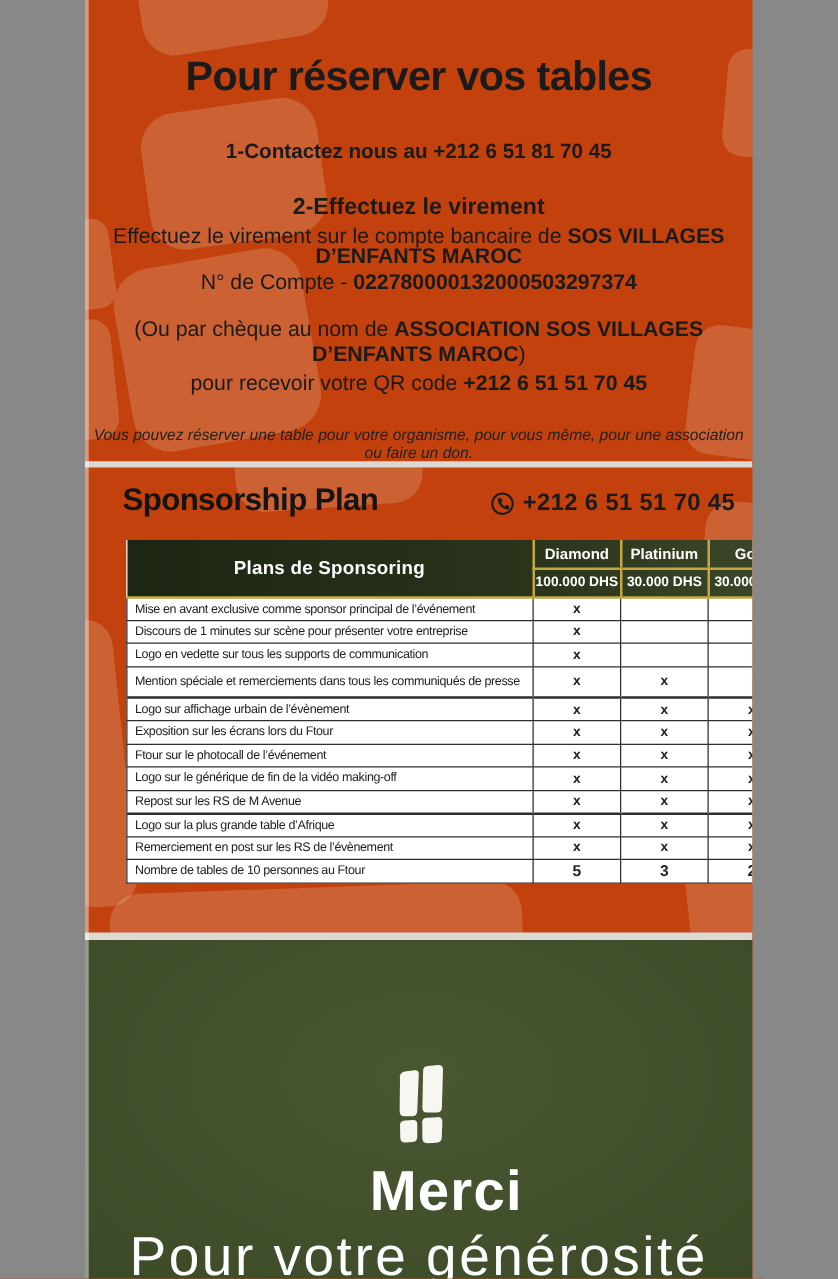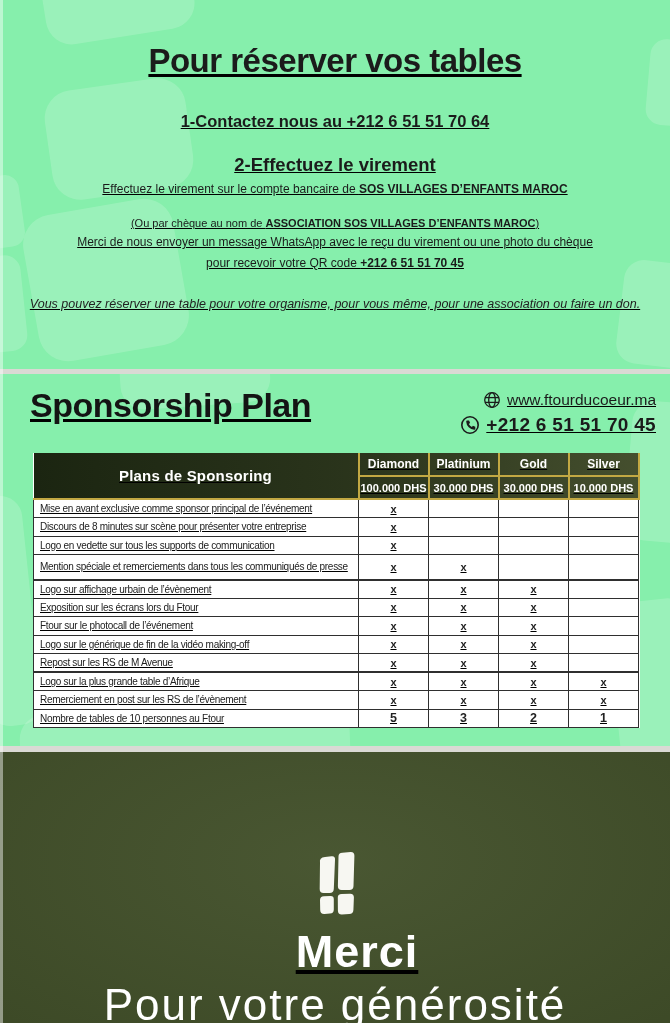--- a/index.html
+++ b/index.html
@@ -1,44 +1,44 @@
 <!DOCTYPE html>
 <html><head>
 <meta charset="utf-8">
 <style>
   * { margin:0; padding:0; box-sizing:border-box; }
   body { background:#888; font-family:"Liberation Sans", sans-serif; }
   .page {
-    position:relative; width:670px; height:1023px; margin:0 auto;
-    background:#86efac; overflow:hidden;text-decoration:underline;
+    position:relative; width:534px; height:1023px; margin:0 auto;
+    background:#c2410c; overflow:hidden;
   }
   .page-edge { position:absolute; left:0; top:0; bottom:0; width:3px; background:rgba(255,255,255,.45); z-index:5; }
 
   section { position:relative; overflow:hidden; }
   .blob { position:absolute; background:rgba(255,255,255,.17); pointer-events:none; }
 
   
   .sec-reserve { height:369px; text-align:center; color:#1b1b1b; }
   .sec-reserve .inner { position:relative; z-index:2; }
   .reserve-title { font-size:33px; font-weight:700; letter-spacing:-.5px; padding-top:42px; }
   .step1 { font-size:16.5px; font-weight:700; margin-top:32px; }
   .step-title { font-size:18.5px; font-weight:700; margin-top:23px; }
-  .body-line { font-size:12px; margin-top:5px; line-height:16px; }
+  .body-line { font-size:17px; margin-top:5px; line-height:16px; }
   .body-line b { font-weight:700; }
-  .cheque-line { font-size:11px; margin-top:20px; }
+  .cheque-line { font-size:17px; margin-top:20px; }
   .note-line { font-size:12.5px; font-style:italic; margin-top:26px; color:#222; }
 
   
   .divider { height:5px; background:#dad9d4; position:relative; z-index:4; }
   .divider.thick { height:6px; }
 
   
   .sec-sponsor { height:372px; }
   .sponsor-head { position:relative; z-index:2; display:flex; justify-content:space-between; align-items:flex-start; padding:13px 14px 0 30px; }
-  .sponsor-title { font-size:34px; font-weight:700; letter-spacing:-.5px; color:#141414; line-height:1.1; }
+  .sponsor-title { font-size:25px; font-weight:700; letter-spacing:-.5px; color:#141414; line-height:1.1; }
   .contact { text-align:right; }
   .contact-line { display:flex; align-items:center; justify-content:flex-end; gap:6px; color:#1b1b1b; }
   .contact-line.site { font-size:15.5px; font-weight:400; margin-top:4px; }
   .contact-line.tel { font-size:19px; font-weight:700; margin-top:5px; letter-spacing:.3px; }
   .contact svg { display:block; }
 
   table.plans { position:relative; z-index:2; border-collapse:collapse; table-layout:fixed; width:605px; margin:17px 0 0 33px; background:#fff; }
   thead { background:linear-gradient(90deg,#1b2511 0%, #2b351c 55%, #454f2e 100%); }
   th { color:#fff; font-weight:700; background:transparent; }
   th.plans-label { font-size:15px; letter-spacing:.2px; }
@@ -70,57 +70,46 @@
     <div class="blob" style="left:48px; top:84px; width:142px; height:110px; border-radius:28px; transform:rotate(-8deg);"></div>
     <div class="blob" style="left:30px; top:206px; width:152px; height:148px; border-radius:30px; transform:rotate(-10deg);"></div>
     <div class="blob" style="left:-22px; top:176px; width:44px; height:72px; border-radius:14px; transform:rotate(-8deg);"></div>
     <div class="blob" style="left:-24px; top:256px; width:48px; height:96px; border-radius:16px; transform:rotate(-6deg);"></div>
     <div class="blob" style="right:-26px; top:262px; width:76px; height:104px; border-radius:20px; transform:rotate(7deg);"></div>
     <div class="blob" style="right:-30px; top:40px; width:52px; height:86px; border-radius:16px; transform:rotate(5deg);"></div>
 
     <div class="inner">
       <h1 class="reserve-title">Pour réserver vos tables</h1>
 
-      <p class="step1"><b>1-Contactez nous au +212 6 51 51 70 64</b></p>
+      <p class="step1"><b>1-Contactez nous au +212 6 51 81 70 45</b></p>
 
       <h2 class="step-title">2-Effectuez le virement</h2>
       <p class="body-line"><span>Effectuez le virement sur le compte bancaire de </span><b>SOS VILLAGES D’ENFANTS MAROC</b></p>
+      <p class="body-line"><span>N° de Compte - </span><b>022780000132000503297374</b></p>
 
       <p class="cheque-line"><span>(Ou par chèque au nom de </span><b>ASSOCIATION SOS VILLAGES D’ENFANTS MAROC</b><span>)</span></p>
 
-      <p class="body-line">Merci de nous envoyer un message WhatsApp avec le reçu du virement ou une photo du chèque</p>
       <p class="body-line"><span>pour recevoir votre QR code </span><b>+212 6 51 51 70 45</b></p>
 
       <p class="note-line">Vous pouvez réserver une table pour votre organisme, pour vous même, pour une association ou faire un don.</p>
     </div>
   </section>
 
   <div class="divider"></div>
 
   <section class="sec-sponsor">
     <div class="blob" style="left:-22px; top:122px; width:54px; height:230px; border-radius:22px; transform:rotate(-6deg);"></div>
     <div class="blob" style="left:20px; bottom:-30px; width:330px; height:66px; border-radius:24px; transform:rotate(-2deg);"></div>
     <div class="blob" style="right:-28px; top:28px; width:70px; height:140px; border-radius:22px; transform:rotate(5deg);"></div>
     <div class="blob" style="right:-26px; bottom:-22px; width:82px; height:168px; border-radius:22px; transform:rotate(-6deg);"></div>
     <div class="blob" style="left:120px; top:-26px; width:150px; height:58px; border-radius:24px; transform:rotate(-4deg);"></div>
 
     <div class="sponsor-head">
       <h2 class="sponsor-title">Sponsorship Plan</h2>
       <div class="contact">
-        <div class="contact-line site">
-          <span>
-            <svg width="18" height="18" viewBox="0 0 18 18" fill="none" stroke="#1b1b1b" stroke-width="1.3">
-              <circle cx="9" cy="9" r="7.3"></circle>
-              <ellipse cx="9" cy="9" rx="3.3" ry="7.3"></ellipse>
-              <line x1="2" y1="6.6" x2="16" y2="6.6"></line>
-              <line x1="2" y1="11.4" x2="16" y2="11.4"></line>
-            </svg>
-          </span>
-          <span>www.ftourducoeur.ma</span>
-        </div>
         <div class="contact-line tel">
           <span>
             <svg width="20" height="20" viewBox="0 0 20 20">
               <circle cx="10" cy="10" r="8.2" fill="none" stroke="#1b1b1b" stroke-width="1.6"></circle>
               <path d="M7.2 5.6h1.9l1 2.4-1.3 1a7.6 7.6 0 0 0 3.1 3.1l1-1.3 2.4 1v1.9a1 1 0 0 1-1.1 1A8.6 8.6 0 0 1 6.2 6.7a1 1 0 0 1 1-1.1z" fill="#1b1b1b"></path>
             </svg>
           </span>
           <span>+212 6 51 51 70 45</span>
         </div>
       </div>
@@ -151,21 +140,21 @@
       </thead>
       <tbody>
           <tr>
         <td class="feature">Mise en avant exclusive comme sponsor principal de l’événement</td>
         <td class="value">x</td>
         <td class="value"></td>
         <td class="value"></td>
         <td class="value"></td>
       </tr>
           <tr>
-        <td class="feature">Discours de 8 minutes sur scène pour présenter votre entreprise</td>
+        <td class="feature">Discours de 1 minutes sur scène pour présenter votre entreprise</td>
         <td class="value">x</td>
         <td class="value"></td>
         <td class="value"></td>
         <td class="value"></td>
       </tr>
           <tr>
         <td class="feature">Logo en vedette sur tous les supports de communication</td>
         <td class="value">x</td>
         <td class="value"></td>
         <td class="value"></td>

